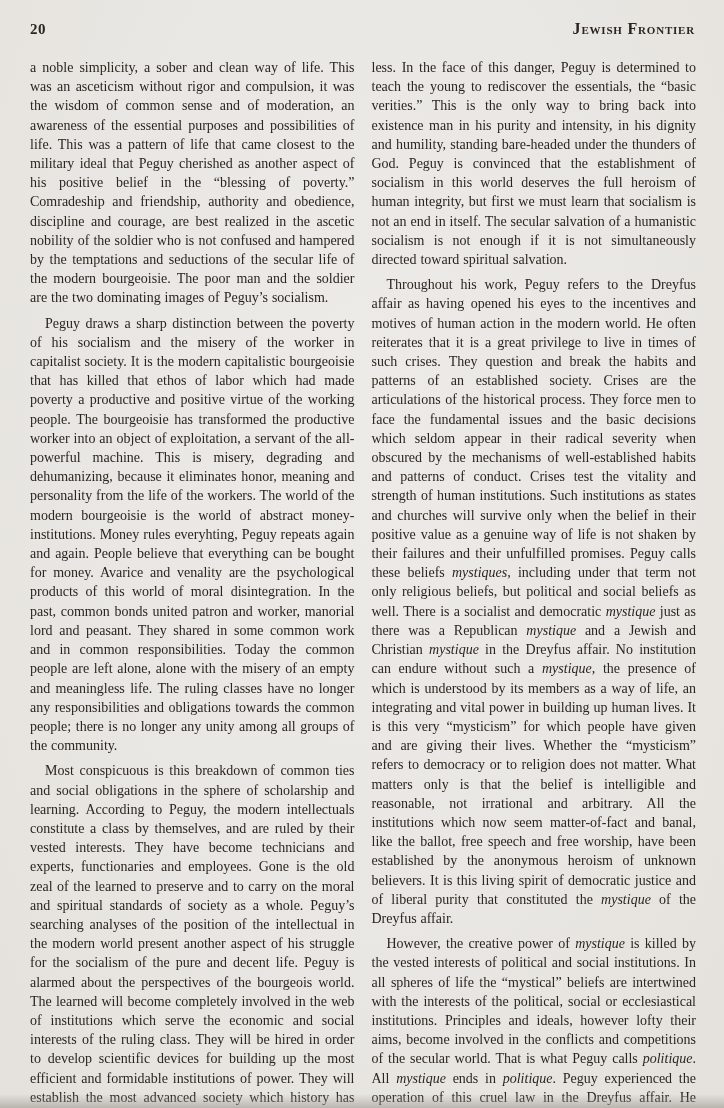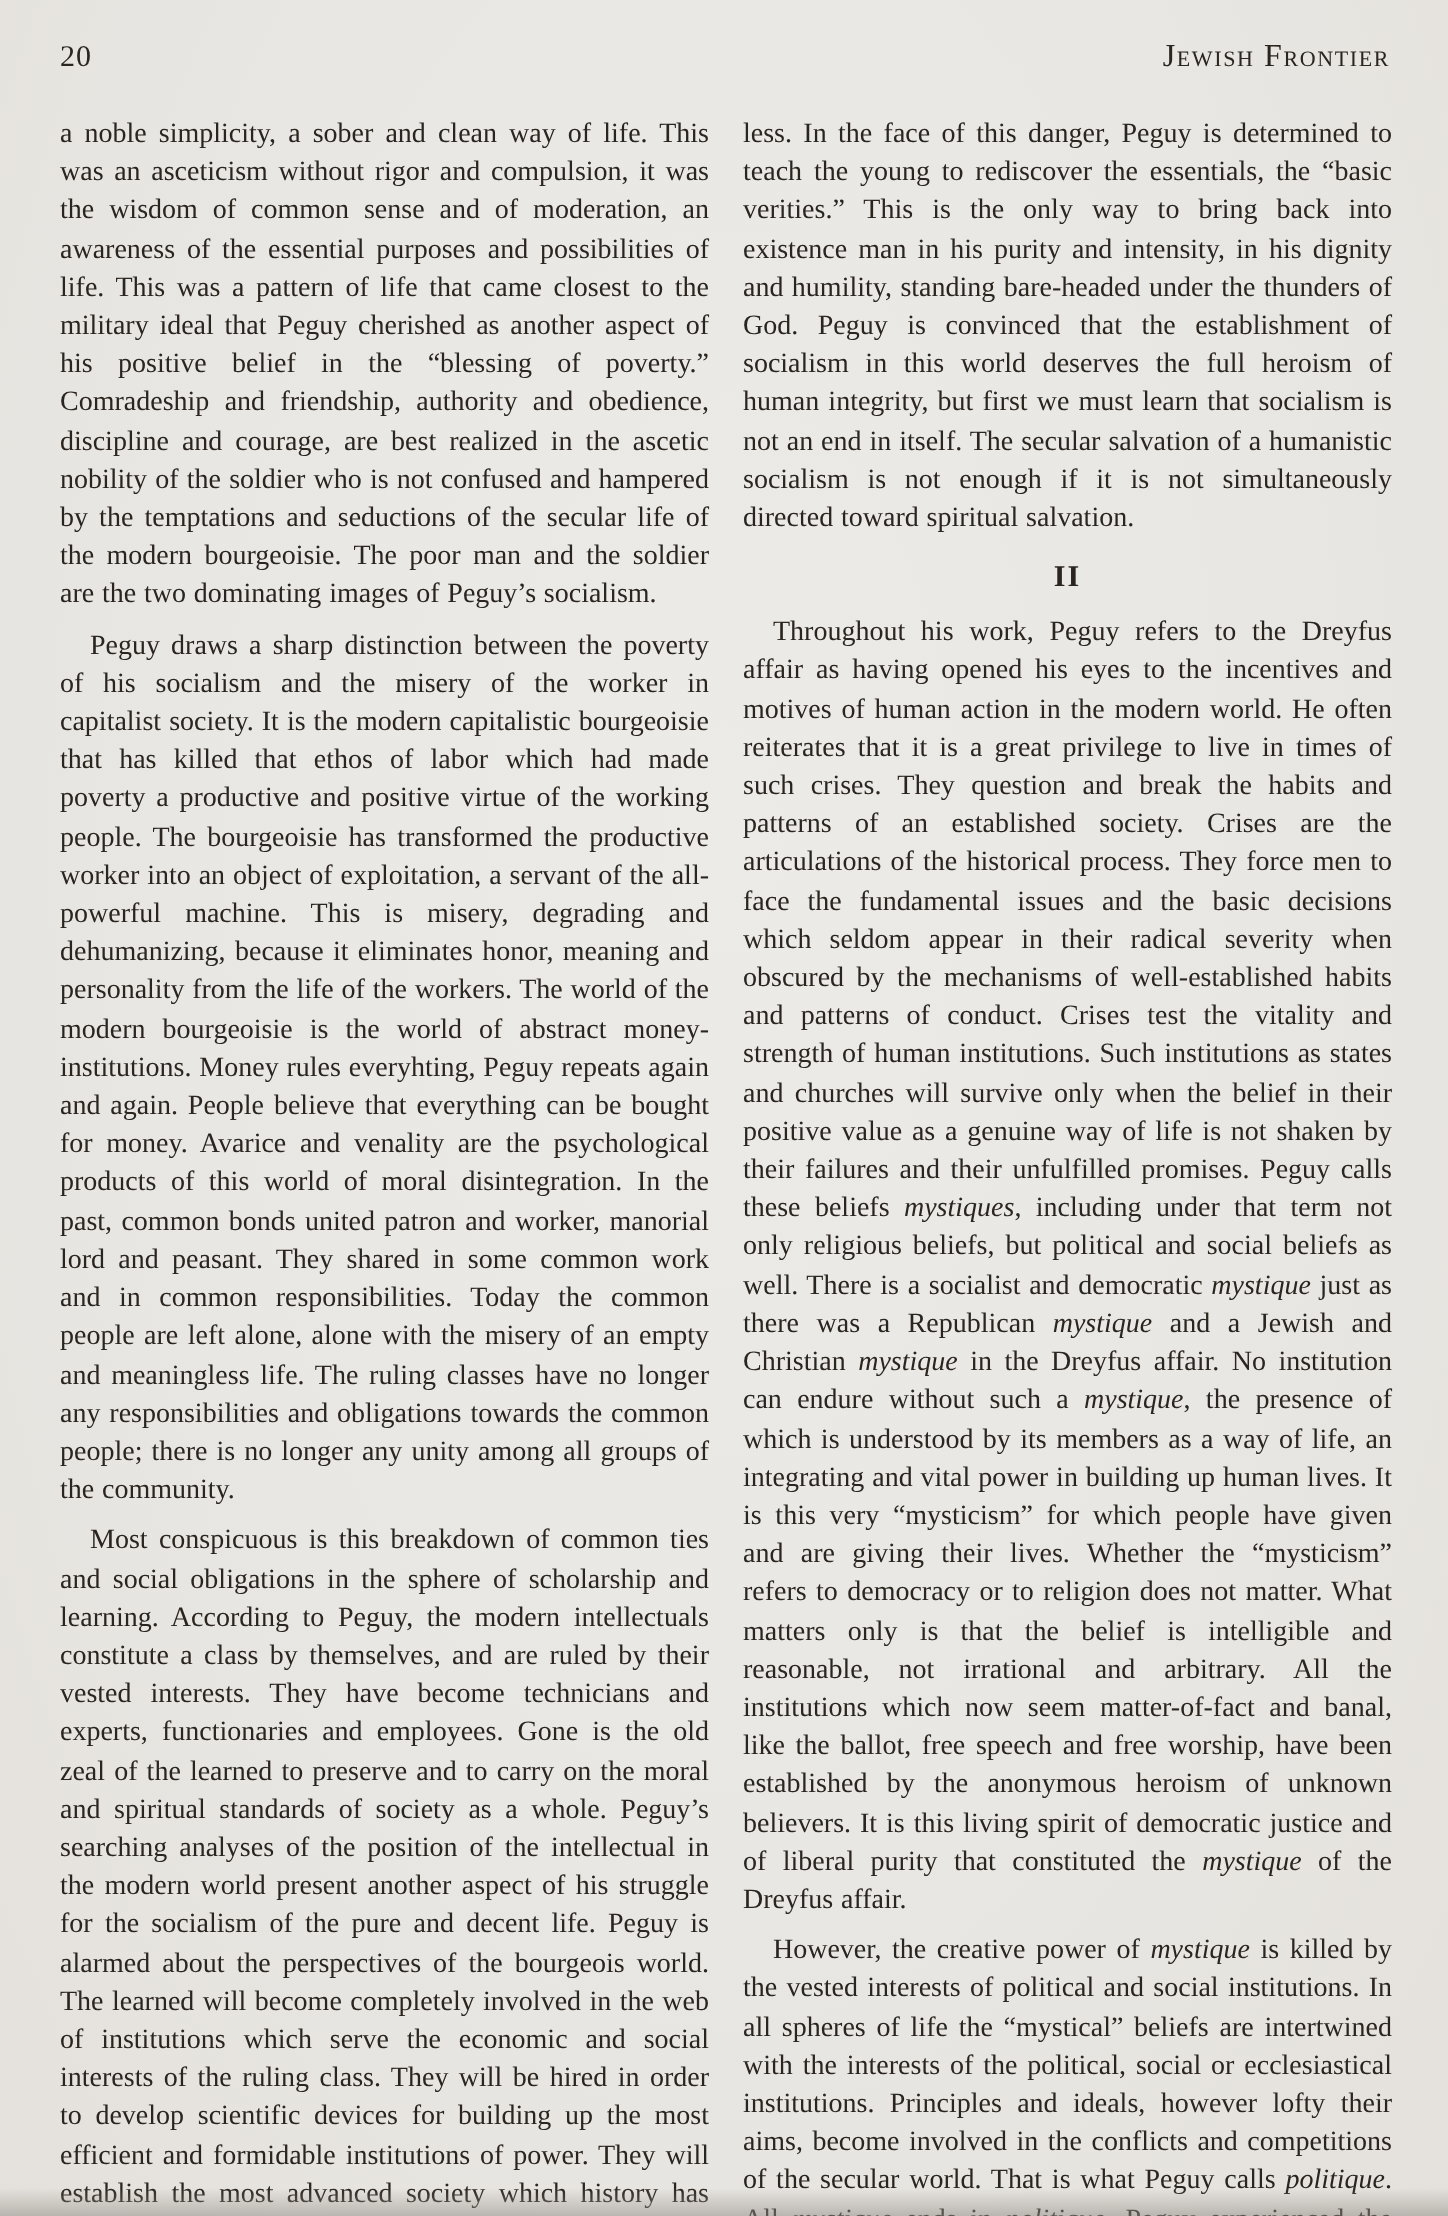--- a/index.html
+++ b/index.html
@@ -22,26 +22,27 @@
     top: 20px;
     left: 30px;
     right: 29px;
     display: flex;
     justify-content: space-between;
     align-items: baseline;
   }
   .page-number {
     font-size: 15px;
     letter-spacing: 0.5px;
+    font-weight: bold;
   }
   .magazine-title {
     font-variant: small-caps;
     font-size: 16px;
     letter-spacing: 0.8px;
-    font-weight: 400;
+    font-weight: 700;
   }
   .columns {
     position: absolute;
     top: 58px;
     left: 30px;
     right: 28px;
     display: flex;
     gap: 17px;
   }
   .column {
@@ -92,21 +93,20 @@
   <div class="columns">
 
     <div class="column">
       <p>a noble simplicity, a sober and clean way of life. This was an asceticism without rigor and compulsion, it was the wisdom of common sense and of moderation, an awareness of the essential purposes and possibilities of life. This was a pattern of life that came closest to the military ideal that Peguy cherished as another aspect of his positive belief in the “blessing of poverty.” Comradeship and friendship, authority and obedience, discipline and courage, are best realized in the ascetic nobility of the soldier who is not confused and hampered by the temptations and seductions of the secular life of the modern bourgeoisie. The poor man and the soldier are the two dominating images of Peguy’s socialism.</p>
       <p class="indent">Peguy draws a sharp distinction between the poverty of his socialism and the misery of the worker in capitalist society. It is the modern capitalistic bourgeoisie that has killed that ethos of labor which had made poverty a productive and positive virtue of the working people. The bourgeoisie has transformed the productive worker into an object of exploitation, a servant of the all-powerful machine. This is misery, degrading and dehumanizing, because it eliminates honor, meaning and personality from the life of the workers. The world of the modern bourgeoisie is the world of abstract money-institutions. Money rules everyhting, Peguy repeats again and again. People believe that everything can be bought for money. Avarice and venality are the psychological products of this world of moral disintegration. In the past, common bonds united patron and worker, manorial lord and peasant. They shared in some common work and in common responsibilities. Today the common people are left alone, alone with the misery of an empty and meaningless life. The ruling classes have no longer any responsibilities and obligations towards the common people; there is no longer any unity among all groups of the community.</p>
       <p class="indent justify-last">Most conspicuous is this breakdown of common ties and social obligations in the sphere of scholarship and learning. According to Peguy, the modern intellectuals constitute a class by themselves, and are ruled by their vested interests. They have become technicians and experts, functionaries and employees. Gone is the old zeal of the learned to preserve and to carry on the moral and spiritual standards of society as a whole. Peguy’s searching analyses of the position of the intellectual in the modern world present another aspect of his struggle for the socialism of the pure and decent life. Peguy is alarmed about the perspectives of the bourgeois world. The learned will become completely involved in the web of institutions which serve the economic and social interests of the ruling class. They will be hired in order to develop scientific devices for building up the most efficient and formidable institutions of power. They will establish the most advanced society which history has ever known, but it will be a society in which we will know more and more about less and</p>
     </div>
 
     <div class="column">
       <p>less. In the face of this danger, Peguy is determined to teach the young to rediscover the essentials, the “basic verities.” This is the only way to bring back into existence man in his purity and intensity, in his dignity and humility, standing bare-headed under the thunders of God. Peguy is convinced that the establishment of socialism in this world deserves the full heroism of human integrity, but first we must learn that socialism is not an end in itself. The secular salvation of a humanistic socialism is not enough if it is not simultaneously directed toward spiritual salvation.</p>
-      <div class="section-heading">II</div>
       <p class="indent">Throughout his work, Peguy refers to the Dreyfus affair as having opened his eyes to the incentives and motives of human action in the modern world. He often reiterates that it is a great privilege to live in times of such crises. They question and break the habits and patterns of an established society. Crises are the articulations of the historical process. They force men to face the fundamental issues and the basic decisions which seldom appear in their radical severity when obscured by the mechanisms of well-established habits and patterns of conduct. Crises test the vitality and strength of human institutions. Such institutions as states and churches will survive only when the belief in their positive value as a genuine way of life is not shaken by their failures and their unfulfilled promises. Peguy calls these beliefs <i>mystiques</i>, including under that term not only religious beliefs, but political and social beliefs as well. There is a socialist and democratic <i>mystique</i> just as there was a Republican <i>mystique</i> and a Jewish and Christian <i>mystique</i> in the Dreyfus affair. No institution can endure without such a <i>mystique</i>, the presence of which is understood by its members as a way of life, an integrating and vital power in building up human lives. It is this very “mysticism” for which people have given and are giving their lives. Whether the “mysticism” refers to democracy or to religion does not matter. What matters only is that the belief is intelligible and reasonable, not irrational and arbitrary. All the institutions which now seem matter-of-fact and banal, like the ballot, free speech and free worship, have been established by the anonymous heroism of unknown believers. It is this living spirit of democratic justice and of liberal purity that constituted the <i>mystique</i> of the Dreyfus affair.</p>
       <p class="indent justify-last">However, the creative power of <i>mystique</i> is killed by the vested interests of political and social institutions. In all spheres of life the “mystical” beliefs are intertwined with the interests of the political, social or ecclesiastical institutions. Principles and ideals, however lofty their aims, become involved in the conflicts and competitions of the secular world. That is what Peguy calls <i>politique</i>. All <i>mystique</i> ends in <i>politique</i>. Peguy experienced the operation of this cruel law in the Dreyfus affair. He broke with Jaures and the Socialist Party when he felt that they be-</p>
     </div>
 
   </div>
 
   <div class="bottom-edge"></div>
 
 </div>
 

